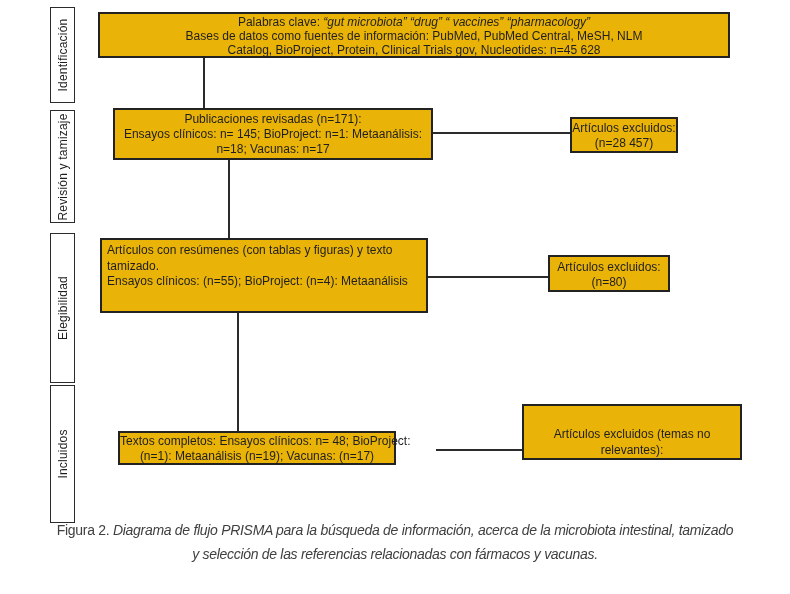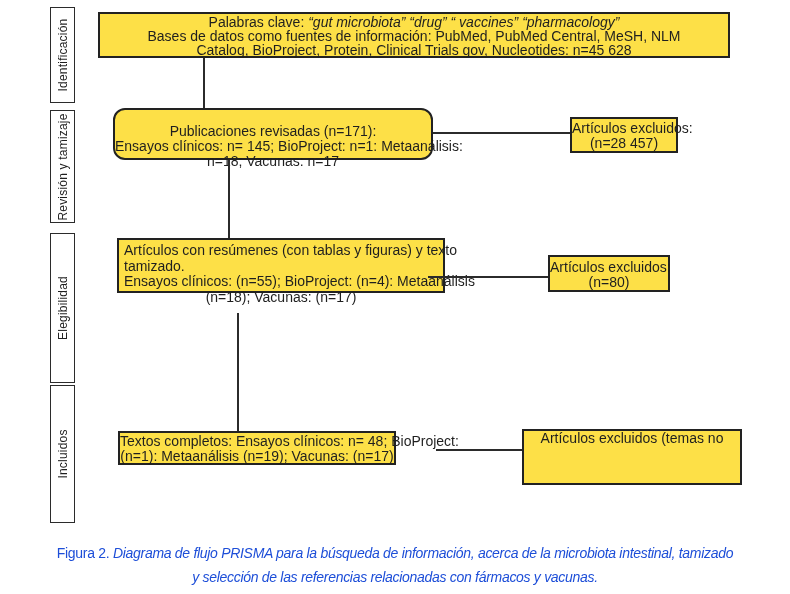--- a/index.html
+++ b/index.html
@@ -32,46 +32,46 @@
     transform: translate(-50%, -50%) rotate(-90deg);
     white-space: nowrap;
     font-size: 12px;
     letter-spacing: 0.2px;
   }
   
   .fbox {
     position: absolute;
     border: 2px solid #222222;
     box-sizing: border-box;
-    background: #fde047;
-    font-size: 14px;
+    background: #eab308;
+    font-size: 12px;
     line-height: 15px;
   }
   .bline { white-space: nowrap; }
   .center { text-align: center; }
   .left   { text-align: left; }
   .it { font-style: italic; }
   
   .vline, .hline {
     position: absolute;
     background: #2b2b2b;
   }
   .vline { width: 1.5px; }
   .hline { height: 1.5px; }
   
   .caption {
     position: absolute;
     left: 0;
-    top: 541px;
+    top: 518px;
     width: 790px;
     text-align: center;
     font-size: 14px;
     line-height: 24px;
     letter-spacing: -0.3px;
-    color: #1d4ed8;
+    color: #404040;
   }
   .cap-italic { font-style: italic; }
 </style>
 </head>
 <body>
 
 <div class="page">
 
   <div class="stage" style="top:7px;height:96px;">
     <span class="vlabel">Identificación</span>
@@ -85,50 +85,50 @@
   <div class="stage" style="top:385px;height:138px;">
     <span class="vlabel">Incluidos</span>
   </div>
 
   <div class="fbox" style="left:98px;top:12px;width:632px;height:46px;line-height:14px;padding-top:1px;">
     <div class="bline center"><span>Palabras clave: </span><span class="it">“gut microbiota” “drug” “ vaccines” “pharmacology”</span></div>
     <div class="bline center">Bases de datos como fuentes de información: PubMed, PubMed Central, MeSH, NLM</div>
     <div class="bline center">Catalog, BioProject, Protein, Clinical Trials gov, Nucleotides: n=45 628</div>
   </div>
 
-  <div class="fbox" style="left:113px;top:108px;width:320px;height:52px;padding-top:14px;border-radius:12px;">
+  <div class="fbox" style="left:113px;top:108px;width:320px;height:52px;padding-top:2px;">
     <div class="bline center">Publicaciones revisadas (n=171):</div>
     <div class="bline center">Ensayos clínicos: n= 145; BioProject: n=1: Metaanálisis:</div>
     <div class="bline center">n=18; Vacunas: n=17</div>
   </div>
 
   <div class="fbox" style="left:570px;top:117px;width:108px;height:36px;padding-top:2px;">
     <div class="bline center">Artículos excluidos:</div>
     <div class="bline center">(n=28 457)</div>
   </div>
 
-  <div class="fbox" style="left:100px;top:238px;width:328px;height:55px;padding:3px 5px 0 5px;line-height:15.5px;margin-left:17px;">
+  <div class="fbox" style="left:100px;top:238px;width:328px;height:75px;padding:3px 5px 0 5px;line-height:15.5px;">
     <div class="bline left">Artículos con resúmenes (con tablas y figuras) y texto</div>
     <div class="bline left">tamizado.</div>
     <div class="bline left">Ensayos clínicos: (n=55); BioProject: (n=4): Metaanálisis</div>
-    <div class="bline center">(n=18); Vacunas: (n=17)</div>
   </div>
 
   <div class="fbox" style="left:548px;top:255px;width:122px;height:37px;padding-top:3px;">
     <div class="bline center">Artículos excluidos:</div>
     <div class="bline center">(n=80)</div>
   </div>
 
   <div class="fbox" style="left:118px;top:431px;width:278px;height:34px;padding-top:1px;line-height:14.5px;">
     <div class="bline center">Textos completos: Ensayos clínicos: n= 48; BioProject:</div>
     <div class="bline center">(n=1): Metaanálisis (n=19); Vacunas: (n=17)</div>
   </div>
 
-  <div class="fbox" style="left:522px;top:429px;width:220px;height:56px;padding-top:0;line-height:15.5px;">
+  <div class="fbox" style="left:522px;top:404px;width:220px;height:56px;padding-top:21px;line-height:15.5px;">
     <div class="bline center">Artículos excluidos (temas no</div>
+    <div class="bline center">relevantes):</div>
   </div>
 
   <div class="vline" style="left:203px;top:58px;height:50px;"></div>
   <div class="vline" style="left:228px;top:160px;height:78px;"></div>
   <div class="vline" style="left:237px;top:313px;height:118px;"></div>
   <div class="hline" style="left:433px;top:132px;width:137px;"></div>
   <div class="hline" style="left:428px;top:276px;width:120px;"></div>
   <div class="hline" style="left:436px;top:449px;width:86px;"></div>
 
   <div class="caption">

